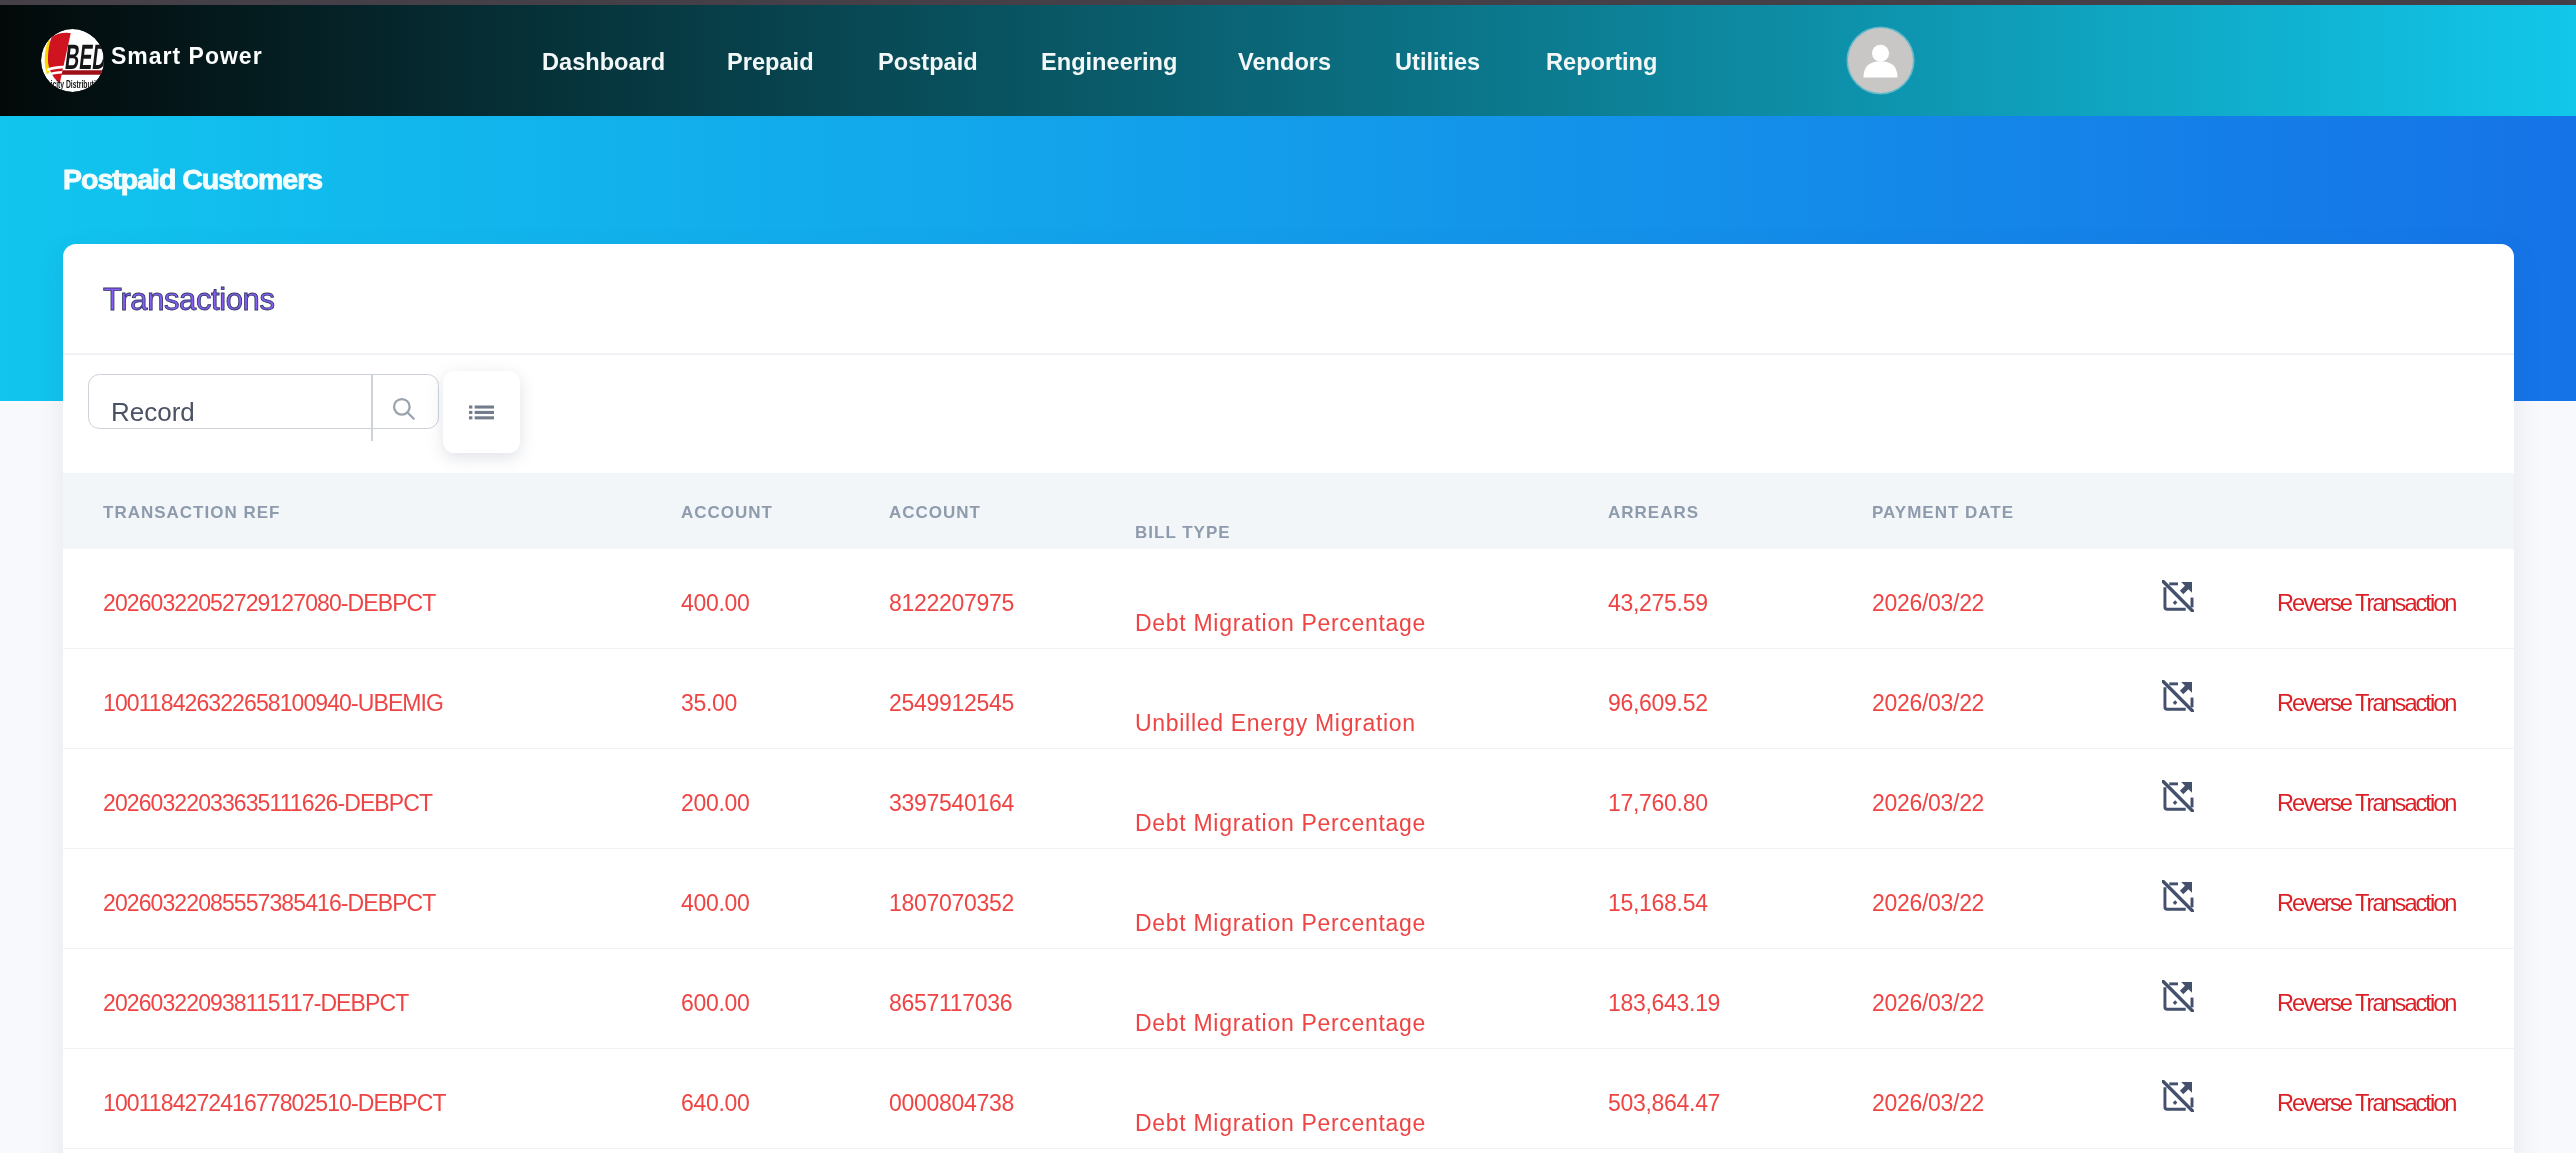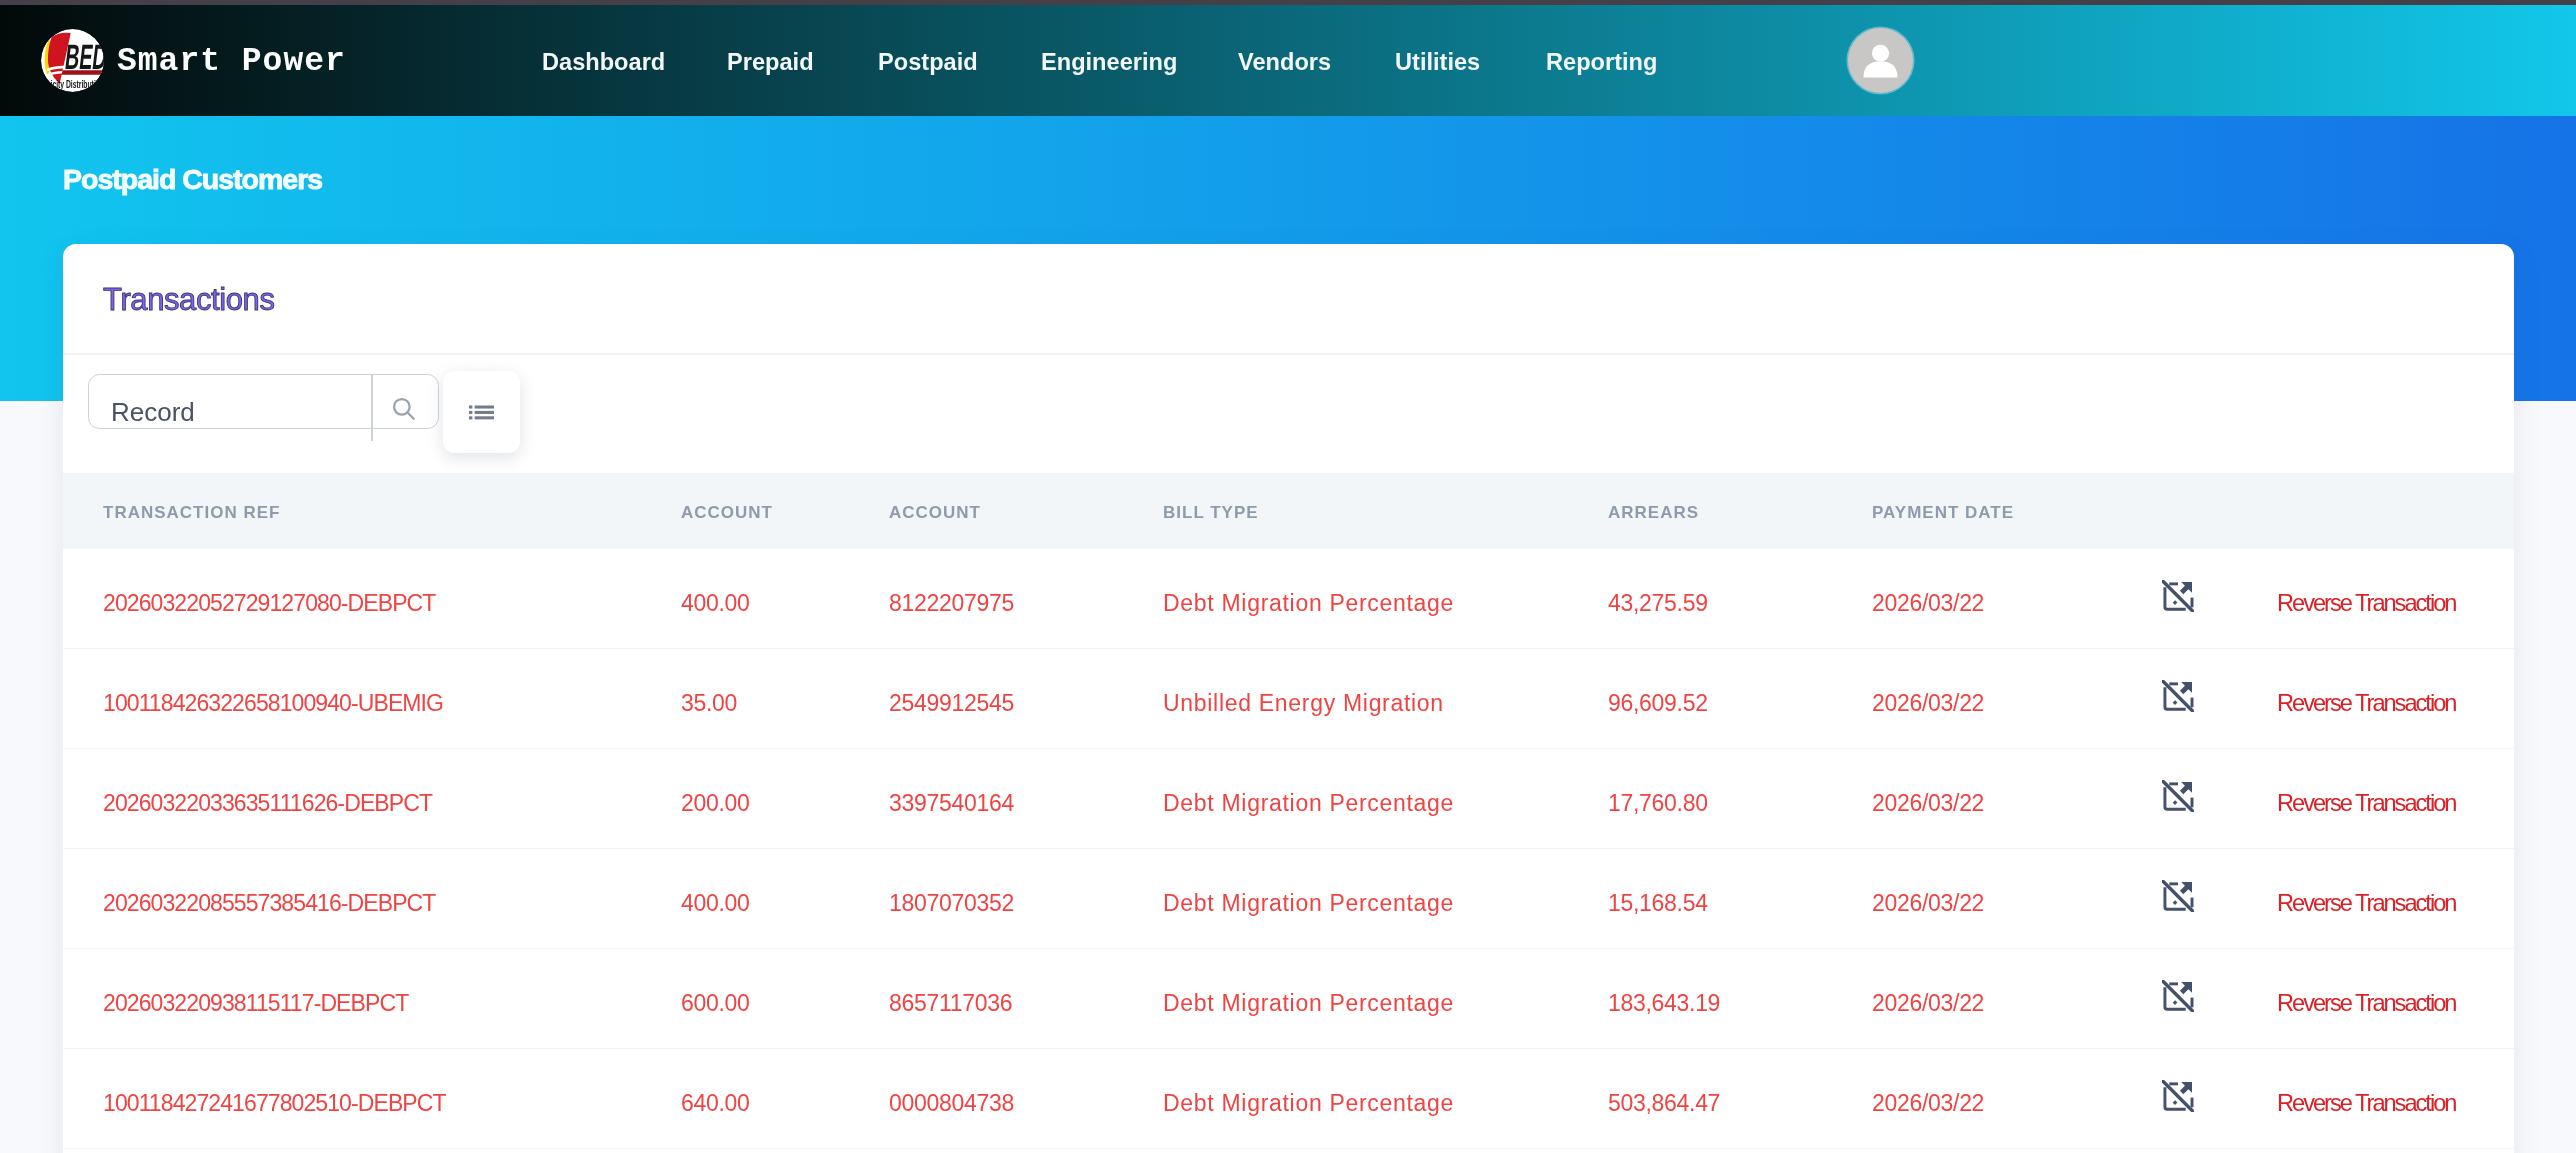--- a/index.html
+++ b/index.html
@@ -2,21 +2,21 @@
 <html style="font-size:13px"><head>
 <meta charset="utf-8">
 <style>
   * { margin:0; padding:0; box-sizing:border-box; }
   html,body { width:2576px; height:1153px; overflow:hidden; }
   body { font-family:"Liberation Sans", sans-serif; background:#f8f9fc; position:relative; }
   .topstrip { position:absolute; top:0; left:0; width:2576px; height:4.9px; background:#454048; }
   .navbar { position:absolute; top:4.9px; left:0; width:2576px; height:111px;
             background:linear-gradient(90deg,#030909 0%,#12c7ea 100%); }
   .logo { position:absolute; left:41px; top:24.4px; width:63px; height:63px; }
-  .brand { position:absolute; left:117px; top:38px; font-size:33px; font-weight:700; color:#fdfefe; letter-spacing:1px;font-family:Liberation Mono, monospace; }
+  .brand { position:absolute; left:111px; top:38px; font-size:23px; font-weight:700; color:#fdfefe; letter-spacing:1px; }
   .navlink { position:absolute; top:44px; font-size:23.6px; font-weight:700; color:#f2f8f8; white-space:nowrap; }
   .avatar { position:absolute; left:1848px; top:23px; width:65px; height:65px; border-radius:50%;
             background:#c9c7c5; box-shadow:0 0 0 1.6px rgba(255,255,255,0.35); }
   .band { position:absolute; top:116px; left:0; width:2576px; height:285px;
           background:linear-gradient(90deg,#11c5ee 0%,#1573e7 100%); }
   .band h2 { position:absolute; left:63px; top:47px; font-size:28.5px; font-weight:700; -webkit-text-stroke:0.9px #f4fdfe; letter-spacing:-1px; color:#f4fdfe; }
   .card { position:absolute; left:63px; top:244px; width:2451px; height:976px; background:#ffffff;
           border-radius:13px; box-shadow:0 9.8px 28px rgba(60,70,110,0.10); }
   .cardtitle { position:absolute; left:40px; top:38px; font-size:31px; font-weight:400; -webkit-text-stroke:0.9px #2f3b62; letter-spacing:-0.4px; color:#8b5cf6; }
   .carddiv { position:absolute; left:0; top:109px; width:100%; height:1.6px; background:#f0f2f5; }
@@ -26,21 +26,21 @@
   .sgroup svg.mag { position:absolute; left:302px; top:21px; }
   .listbtn { position:absolute; left:380px; top:127px; width:77px; height:82px; background:#fff; border-radius:11.4px;
              box-shadow:0 4.9px 16.3px rgba(90,100,130,0.18); }
   .listbtn svg { position:absolute; left:26px; top:34px; }
   .thead { position:absolute; left:0; top:229px; width:100%; height:76px; background:#f2f6f9; }
   .th { position:absolute; top:30px; font-size:17px; font-weight:700; color:#8e9bad; letter-spacing:1px; }
   .trow { position:absolute; left:0; width:100%; height:100px; border-bottom:1.6px solid #f1f3f5; background:#fff; }
   .td { position:absolute; top:41px; white-space:nowrap; font-size:23px; letter-spacing:-0.3px; color:#ef4444; }
   .rlink { position:absolute; left:2214px; top:41px; font-size:23.6px; letter-spacing:-2px; color:#da2127; white-space:nowrap; }
   .ricon { position:absolute; left:2099px; top:31px; width:32px; height:33px; }
-  .c1 { left:40px; } .td.c1 { letter-spacing:-0.9px; } .td.c4 { letter-spacing:0.7px; } .c2 { left:618px; } .c3 { left:826px; } .c4 { left:1100px; } .c5 { left:1545px; } .c6 { left:1809px; }
+  .c1 { left:40px; } .td.c1 { letter-spacing:-0.9px; } .td.c4 { letter-spacing:0.7px; } .c2 { left:618px; } .c3 { left:826px; } .c4 { left:1072px;margin-top:20px; } .c5 { left:1545px; } .c6 { left:1809px; }
 </style>
 </head>
 <body>
   <div class="topstrip"></div>
   <div class="navbar">
     <svg class="logo" viewBox="0 0 77 77">
       <defs>
         <clipPath id="lc">
           <circle cx="38.5" cy="38.5" r="38.5"></circle>
         </clipPath>

